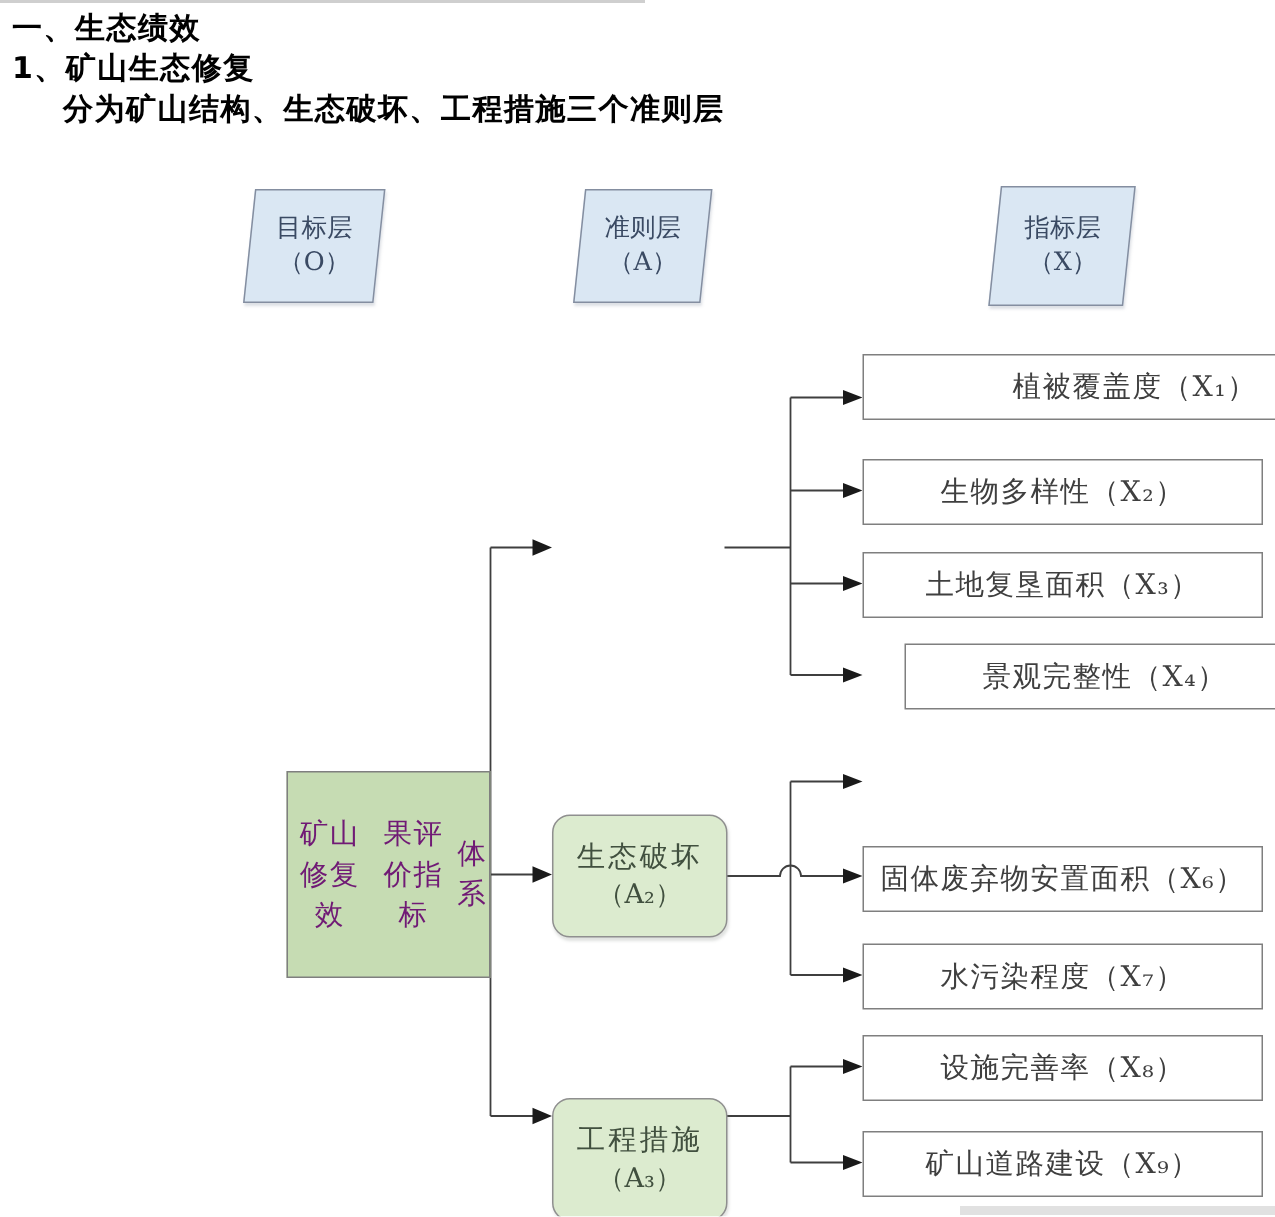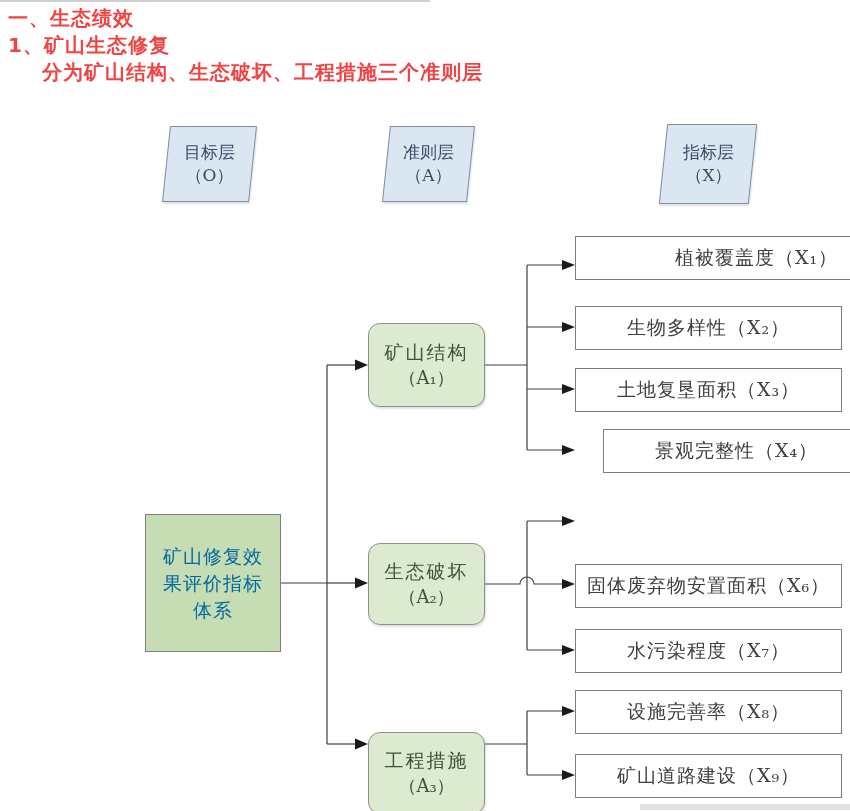--- a/index.html
+++ b/index.html
@@ -2,35 +2,35 @@
 <html><head>
 <meta charset="utf-8">
 <style>
   html,body{margin:0;padding:0;background:#ffffff;}
   #canvas{
     position:relative;width:850px;height:811px;background:#ffffff;
     font-family:"DejaVu Serif", serif;overflow:hidden;
   }
   .heading{
     position:absolute;font-family:"DejaVu Sans","Liberation Sans",sans-serif;
-    font-weight:bold;font-size:20px;color:#ef4444;white-space:nowrap;letter-spacing:1px;
+    font-weight:bold;font-size:20px;color:#000000;white-space:nowrap;letter-spacing:1px;
   }
   svg.connectors{position:absolute;left:0;top:0;width:850px;height:811px;}
   .pgram{
     position:absolute;background:#dae7f3;border:1px solid #848ea0;
     transform:skewX(-6deg);
     display:flex;flex-direction:column;align-items:center;justify-content:center;
     box-shadow:1px 2px 2px rgba(120,130,150,.25);
   }
   .pgram .inner{transform:skewX(6deg);text-align:center;color:#3a4a63;
     font-size:17px;line-height:23px;white-space:nowrap;}
   .goalbox{
     position:absolute;background:#c6dcb3;border:1px solid #7f7f7f;
-    display:flex;flex-direction:column;align-items:center;justify-content:center;
-    color:#0369a1;font-size:19px;line-height:27px;text-align:center;letter-spacing:1px;
+    display:flex;flex-direction:row;align-items:center;justify-content:center;
+    color:#701a75;font-size:19px;line-height:27px;text-align:center;letter-spacing:1px;margin-left:46px;
   }
   .critbox{
     position:absolute;background:#dcebcf;border:1.5px solid #8f8f8f;border-radius:12px;
     display:flex;flex-direction:column;align-items:center;justify-content:center;
     color:#41503f;font-size:19px;line-height:26px;text-align:center;letter-spacing:2px;
     box-shadow:1px 2px 2px rgba(130,140,130,.25);
   }
   .critbox .code{font-size:18px;letter-spacing:0;}
   .indbox{
     position:absolute;left:575px;width:265px;height:42px;background:#ffffff;
@@ -113,24 +113,20 @@
       <div>（X）</div>
     </div>
   </div>
 
   <div class="goalbox" style="left:145px;top:514px;width:134px;height:136px;">
     <div>矿山修复效</div>
     <div>果评价指标</div>
     <div>体系</div>
   </div>
 
-  <div class="critbox" style="left:368px;top:323px;width:115px;height:82px;">
-    <div>矿山结构</div>
-    <div class="code">（A₁）</div>
-  </div>
   <div class="critbox" style="left:368px;top:543px;width:115px;height:80px;">
     <div>生态破坏</div>
     <div class="code">（A₂）</div>
   </div>
   <div class="critbox" style="left:368px;top:732px;width:115px;height:80px;">
     <div>工程措施</div>
     <div class="code">（A₃）</div>
   </div>
 
   <div class="indbox" style="top:236px;padding-left:48px;">植被覆盖度（X₁）</div>

